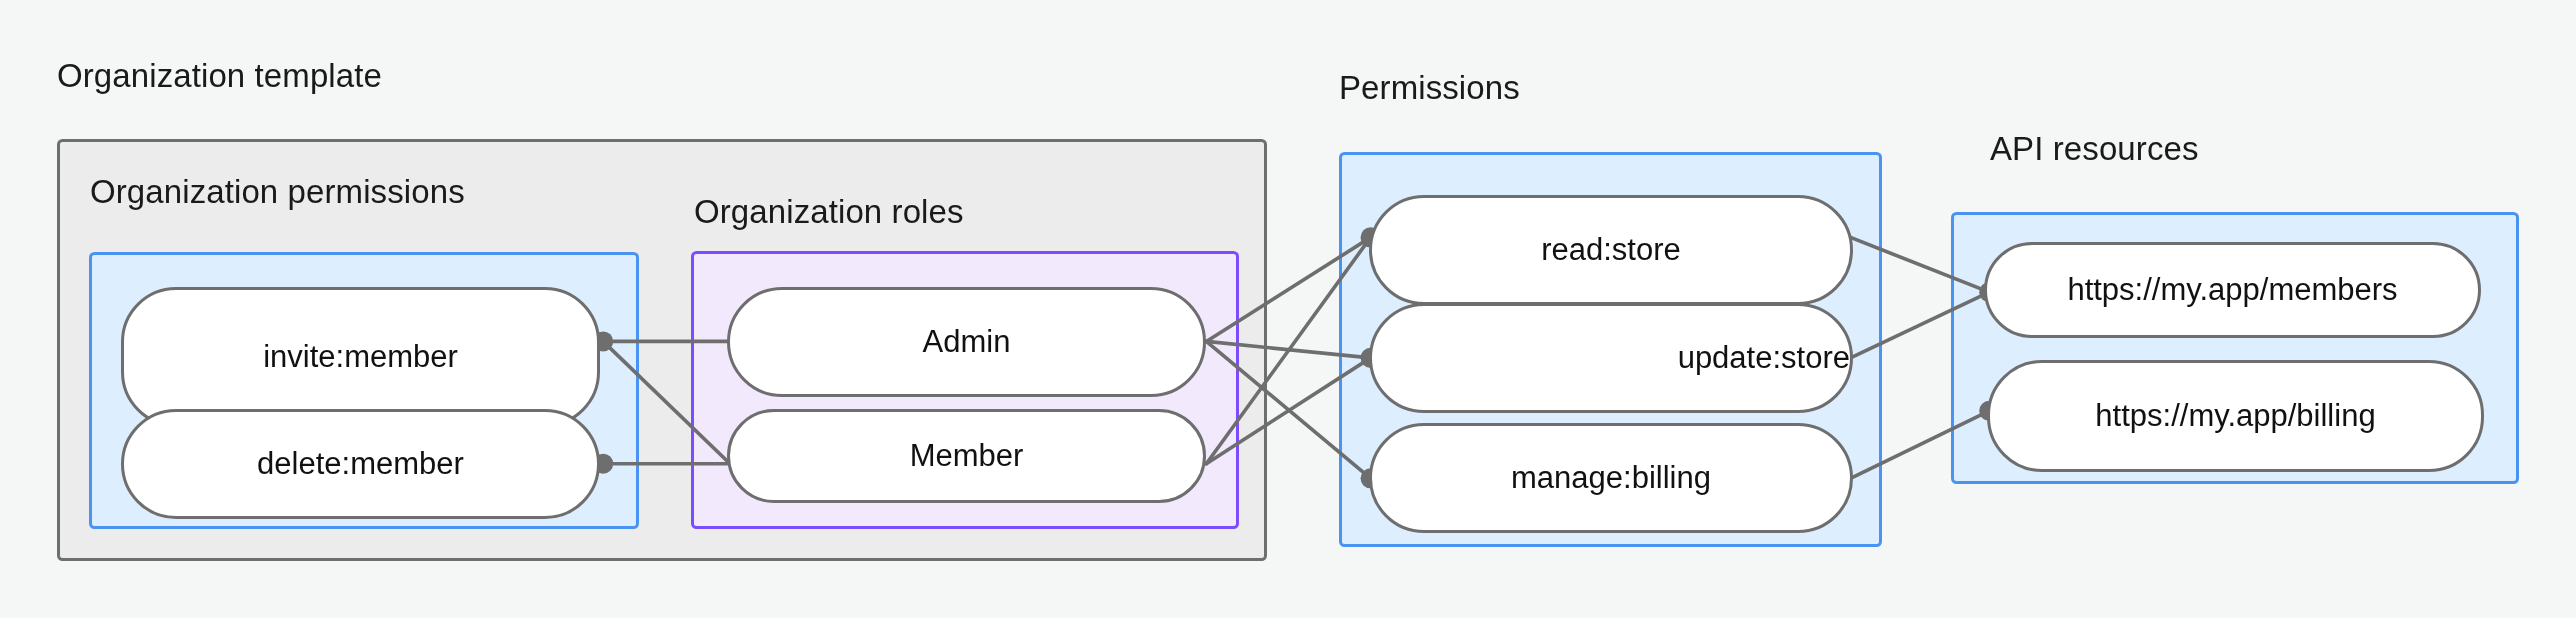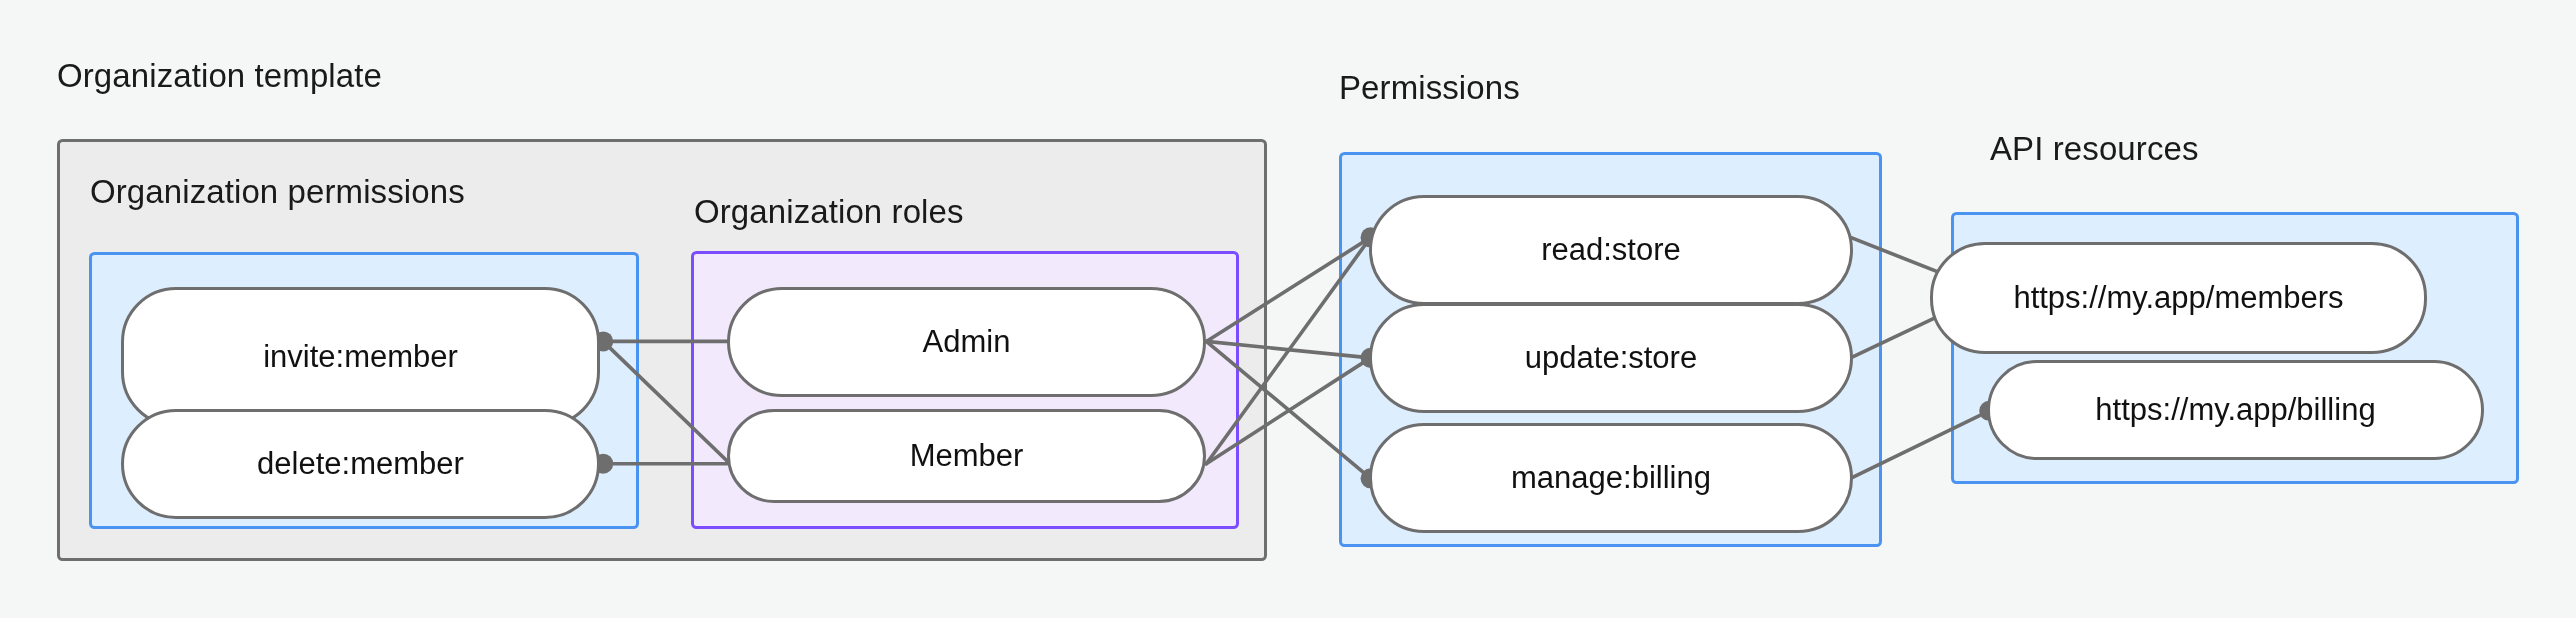--- a/index.html
+++ b/index.html
@@ -102,30 +102,30 @@
       </div>
       <div class="pill" style="left: 727px; top: 287px; width: 479px; height: 110px;">
         <span>Admin</span>
       </div>
       <div class="pill" style="left: 727px; top: 409px; width: 479px; height: 94px;">
         <span>Member</span>
       </div>
       <div class="pill" style="left: 1369px; top: 183px; width: 484px; height: 110px; margin-top: 12px;">
         <span>read:store</span>
       </div>
-      <div class="pill" style="left: 1369px; top: 303px; width: 484px; height: 110px;">
+      <div class="pill" style="left: 1369px; top: 303px; width: 484px; height: 110px; justify-content: flex-end;">
         <span>update:store</span>
       </div>
       <div class="pill" style="left: 1369px; top: 423px; width: 484px; height: 110px;">
         <span>manage:billing</span>
       </div>
-      <div class="pill" style="left: 1930px; top: 242px; width: 497px; height: 112px; justify-content: center;">
+      <div class="pill" style="left: 1984px; top: 242px; width: 497px; height: 96px; justify-content: center;">
         <span>https://my.app/members</span>
       </div>
-      <div class="pill" style="left: 1987px; top: 360px; width: 497px; height: 100px;">
+      <div class="pill" style="left: 1987px; top: 360px; width: 497px; height: 112px;">
         <span>https://my.app/billing</span>
       </div>
     </div>
 
   <div id="labels-layer">
       <div class="group-label" style="left: 57px; top: 57px;">Organization template</div>
       <div class="group-label" style="left: 90px; top: 173px;">Organization permissions</div>
       <div class="group-label" style="left: 694px; top: 173px; margin-top: 20px;">Organization roles</div>
       <div class="group-label" style="left: 1339px; top: 69px;">Permissions</div>
       <div class="group-label" style="left: 1951px; top: 130px; margin-left: 39px;">API resources</div>

